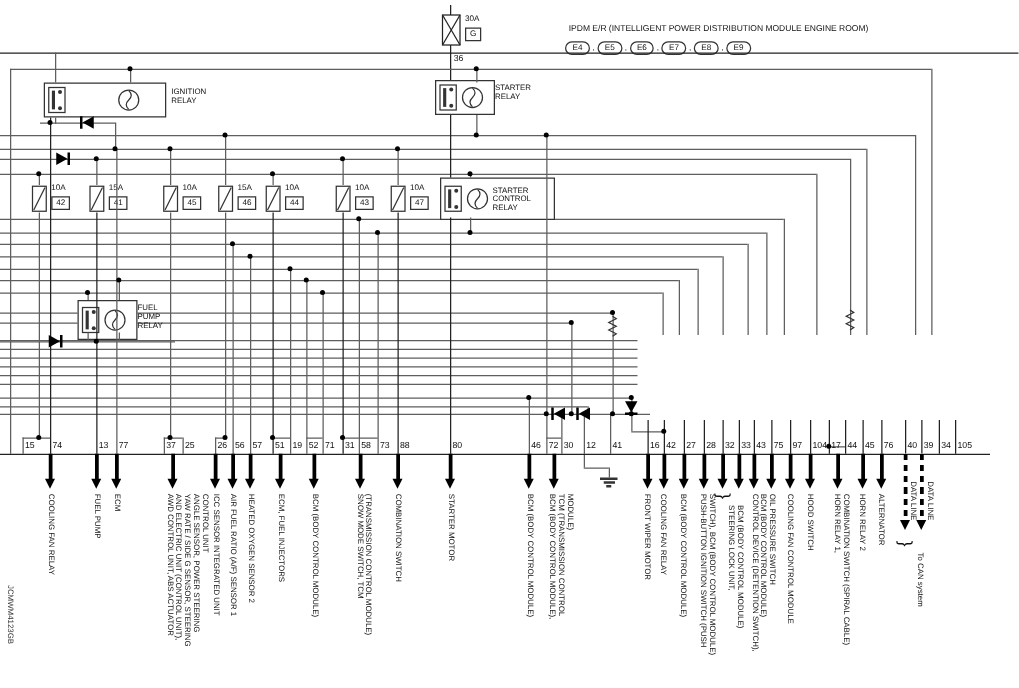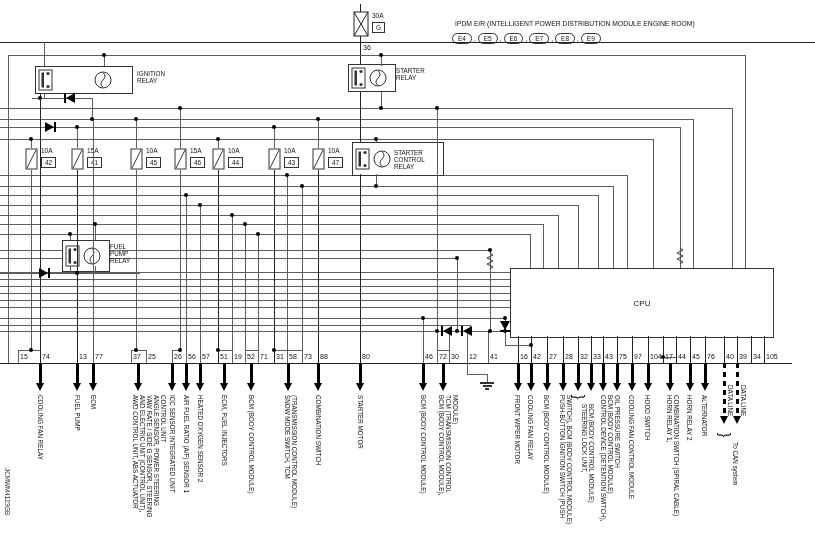--- a/index.html
+++ b/index.html
@@ -268,23 +268,20 @@
   <div class="v" style="left:172px;top:350px;height:13px;"></div>
   <div class="h" style="left:218px;top:350px;width:14px;"></div>
   <div class="h" style="left:245px;top:350px;width:13px;"></div>
   <div class="h" style="left:274px;top:350px;width:28px;"></div>
   <div class="h" style="left:437px;top:350px;width:12px;"></div>
   <div class="h" style="left:663px;top:357px;width:13px;"></div>
   <div class="h" style="left:467px;top:374px;width:20px;"></div>
   <div class="v" style="left:467px;top:363px;height:11px;"></div>
   <div class="v" style="left:487px;top:374px;height:8px;"></div>
 
-  <div class="cpu">
-      <span>CPU</span>
-    </div>
 
   <div class="v dk" style="left:518px;top:336px;height:27px;"></div>
   <div class="v dk" style="left:531px;top:336px;height:27px;"></div>
   <div class="v dk" style="left:547px;top:336px;height:27px;"></div>
   <div class="v dk" style="left:563px;top:336px;height:27px;"></div>
   <div class="v dk" style="left:578px;top:336px;height:27px;"></div>
   <div class="v dk" style="left:591px;top:336px;height:27px;"></div>
   <div class="v dk" style="left:603px;top:336px;height:27px;"></div>
   <div class="v dk" style="left:617px;top:336px;height:27px;"></div>
   <div class="v dk" style="left:632px;top:336px;height:27px;"></div>

